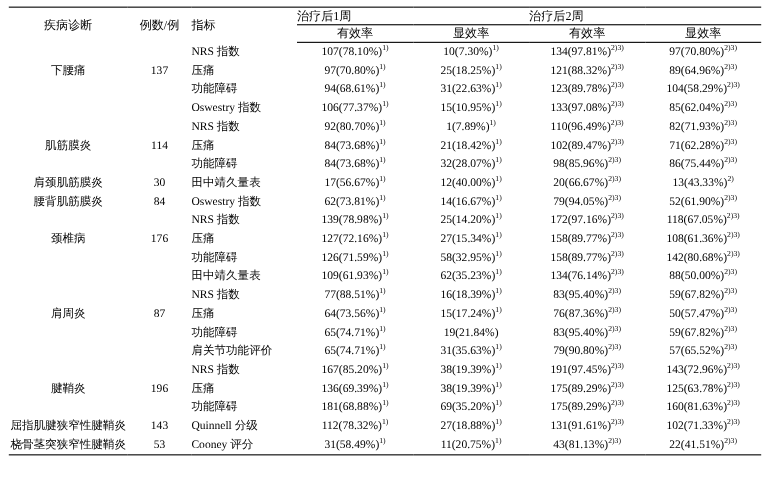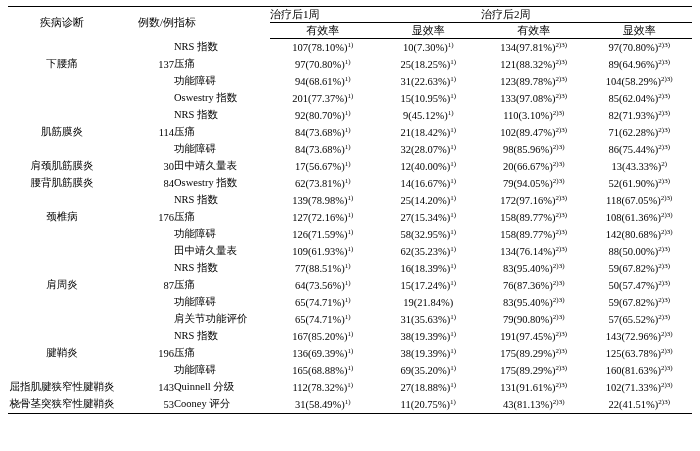--- a/index.html
+++ b/index.html
@@ -52,21 +52,21 @@
 
   tbody.body td {
     padding: 1.5px 0;
     font-size: 10.5px;
   }
   td.c-diag {
     text-align: center;
     width: 108px;
   }
   td.c-n {
-    text-align: right;
+    text-align: center;
     width: 58px;
   }
   td.c-idx {
     text-align: left;
     width: 96px;
   }
   td.c-val {
     text-align: center;
     width: 105px;
   }
@@ -130,32 +130,32 @@
           <td class="c-idx"><span class="nowrap">功能障碍</span></td>
           <td class="c-val"><span class="nowrap">94(68.61%)</span><sup>1)</sup></td>
           <td class="c-val"><span class="nowrap">31(22.63%)</span><sup>1)</sup></td>
           <td class="c-val-wide"><span class="nowrap">123(89.78%)</span><sup>2)3)</sup></td>
           <td class="c-val-wide"><span class="nowrap">104(58.29%)</span><sup>2)3)</sup></td>
         </tr>
         <tr>
           <td class="c-diag"></td>
           <td class="c-n"></td>
           <td class="c-idx"><span class="nowrap">Oswestry 指数</span></td>
-          <td class="c-val"><span class="nowrap">201(77.37%)</span><sup>1)</sup></td>
+          <td class="c-val"><span class="nowrap">106(77.37%)</span><sup>1)</sup></td>
           <td class="c-val"><span class="nowrap">15(10.95%)</span><sup>1)</sup></td>
           <td class="c-val-wide"><span class="nowrap">133(97.08%)</span><sup>2)3)</sup></td>
           <td class="c-val-wide"><span class="nowrap">85(62.04%)</span><sup>2)3)</sup></td>
         </tr>
         <tr>
           <td class="c-diag"></td>
           <td class="c-n"></td>
           <td class="c-idx"><span class="nowrap">NRS 指数</span></td>
           <td class="c-val"><span class="nowrap">92(80.70%)</span><sup>1)</sup></td>
-          <td class="c-val"><span class="nowrap">9(45.12%)</span><sup>1)</sup></td>
-          <td class="c-val-wide"><span class="nowrap">110(3.10%)</span><sup>2)3)</sup></td>
+          <td class="c-val"><span class="nowrap">1(7.89%)</span><sup>1)</sup></td>
+          <td class="c-val-wide"><span class="nowrap">110(96.49%)</span><sup>2)3)</sup></td>
           <td class="c-val-wide"><span class="nowrap">82(71.93%)</span><sup>2)3)</sup></td>
         </tr>
         <tr>
           <td class="c-diag"><span class="nowrap">肌筋膜炎</span></td>
           <td class="c-n"><span class="nowrap">114</span></td>
           <td class="c-idx"><span class="nowrap">压痛</span></td>
           <td class="c-val"><span class="nowrap">84(73.68%)</span><sup>1)</sup></td>
           <td class="c-val"><span class="nowrap">21(18.42%)</span><sup>1)</sup></td>
           <td class="c-val-wide"><span class="nowrap">102(89.47%)</span><sup>2)3)</sup></td>
           <td class="c-val-wide"><span class="nowrap">71(62.28%)</span><sup>2)3)</sup></td>
@@ -274,21 +274,21 @@
           <td class="c-idx"><span class="nowrap">压痛</span></td>
           <td class="c-val"><span class="nowrap">136(69.39%)</span><sup>1)</sup></td>
           <td class="c-val"><span class="nowrap">38(19.39%)</span><sup>1)</sup></td>
           <td class="c-val-wide"><span class="nowrap">175(89.29%)</span><sup>2)3)</sup></td>
           <td class="c-val-wide"><span class="nowrap">125(63.78%)</span><sup>2)3)</sup></td>
         </tr>
         <tr>
           <td class="c-diag"></td>
           <td class="c-n"></td>
           <td class="c-idx"><span class="nowrap">功能障碍</span></td>
-          <td class="c-val"><span class="nowrap">165(68.88%)</span><sup>1)</sup></td>
+          <td class="c-val"><span class="nowrap">181(68.88%)</span><sup>1)</sup></td>
           <td class="c-val"><span class="nowrap">69(35.20%)</span><sup>1)</sup></td>
           <td class="c-val-wide"><span class="nowrap">175(89.29%)</span><sup>2)3)</sup></td>
           <td class="c-val-wide"><span class="nowrap">160(81.63%)</span><sup>2)3)</sup></td>
         </tr>
         <tr>
           <td class="c-diag diag-small"><span class="nowrap">屈指肌腱狭窄性腱鞘炎</span></td>
           <td class="c-n"><span class="nowrap">143</span></td>
           <td class="c-idx"><span class="nowrap">Quinnell 分级</span></td>
           <td class="c-val"><span class="nowrap">112(78.32%)</span><sup>1)</sup></td>
           <td class="c-val"><span class="nowrap">27(18.88%)</span><sup>1)</sup></td>

